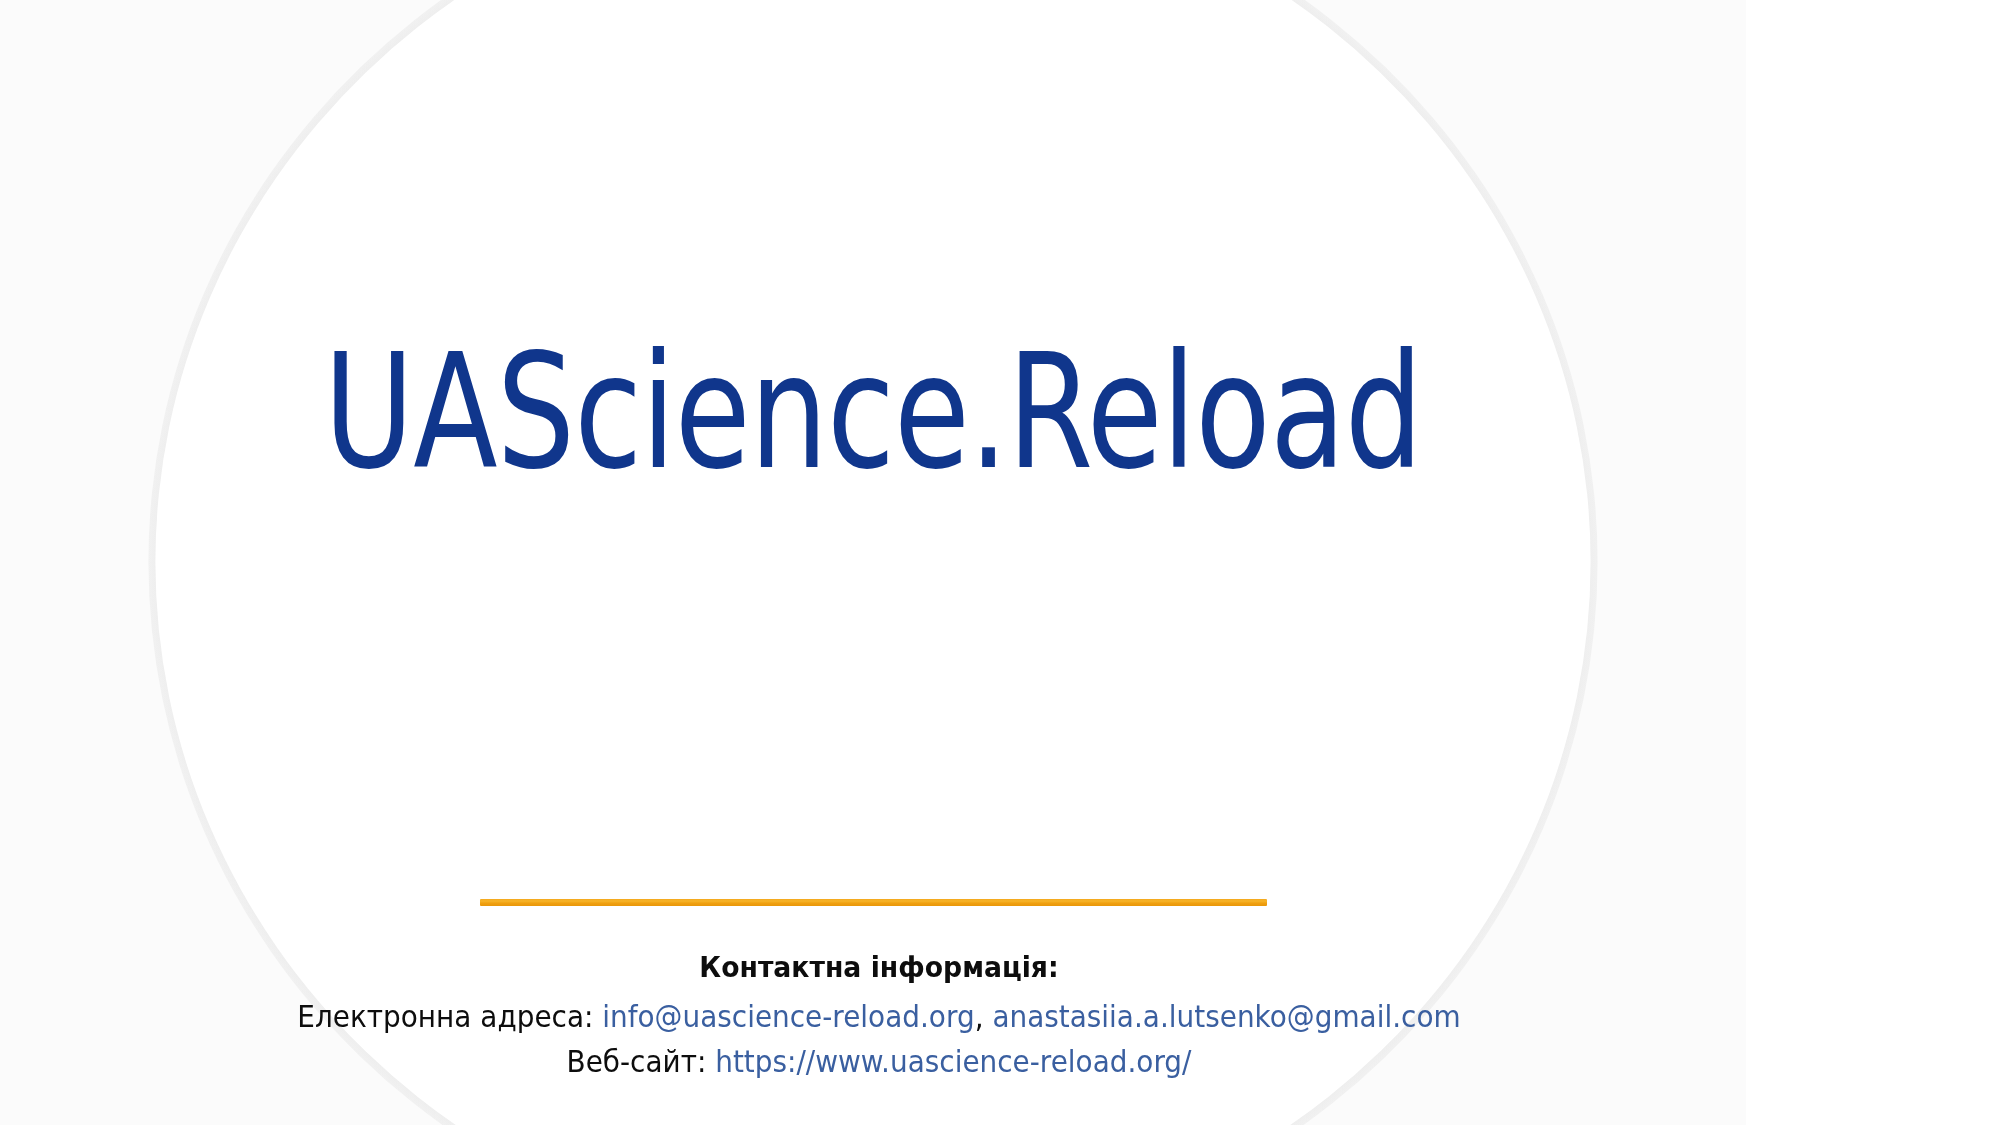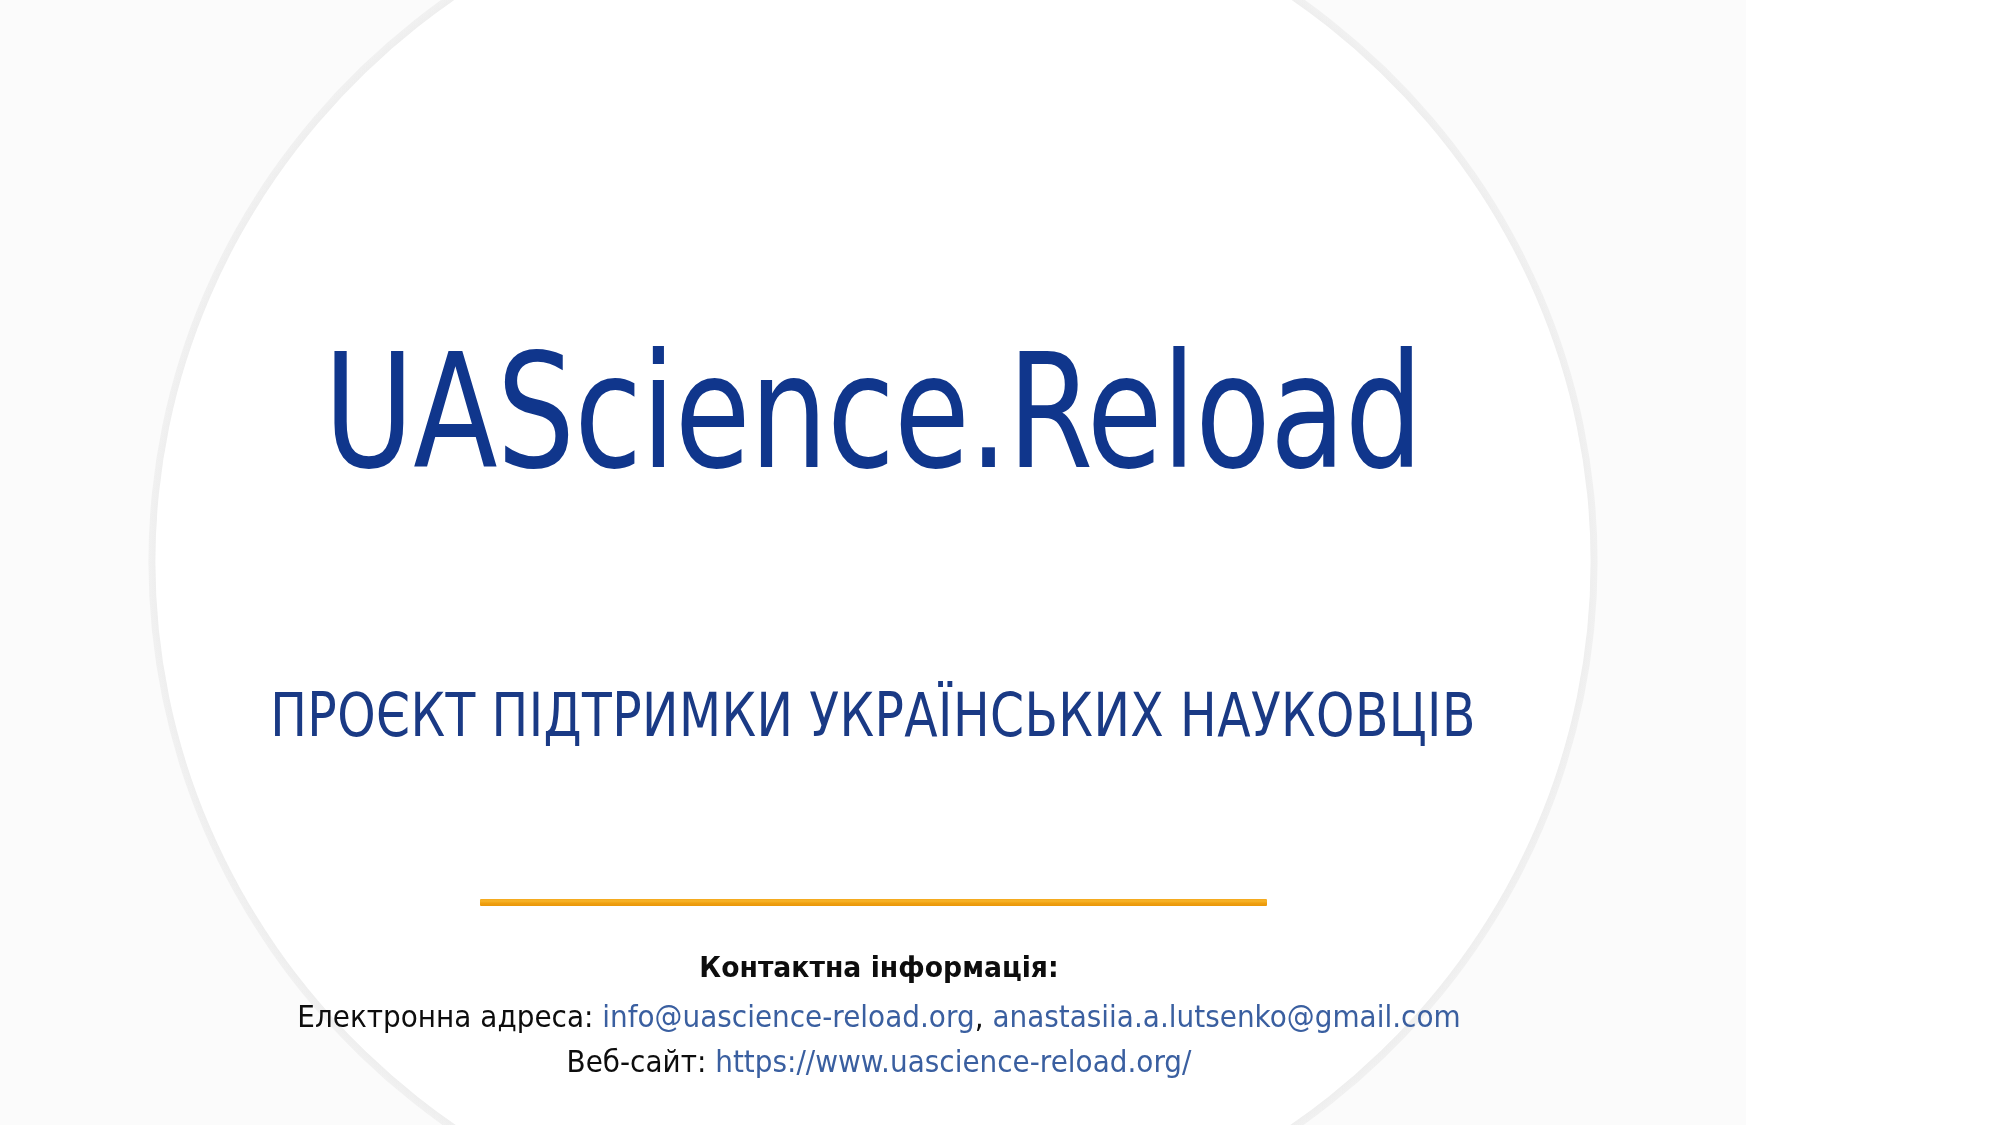--- a/index.html
+++ b/index.html
@@ -186,23 +186,20 @@
       <ellipse cx="1000" cy="562" rx="822" ry="692" fill="#ffffff"></ellipse>
     </svg>
   </div>
 
   <div class="content">
 
     <div class="title-block">
       <h1 class="main-title">UAScience.Reload</h1>
     </div>
 
-    <div class="subtitle-block">
-      <h2 class="subtitle">ПРОЄКТ ПІДТРИМКИ УКРАЇНСЬКИХ НАУКОВЦІВ</h2>
-    </div>
 
     <div class="divider-wrap">
       <div class="divider-rule"></div>
     </div>
 
     <div class="contact-block">
 
       <p class="contact-heading">Контактна інформація:</p>
 
       <p class="contact-line">

